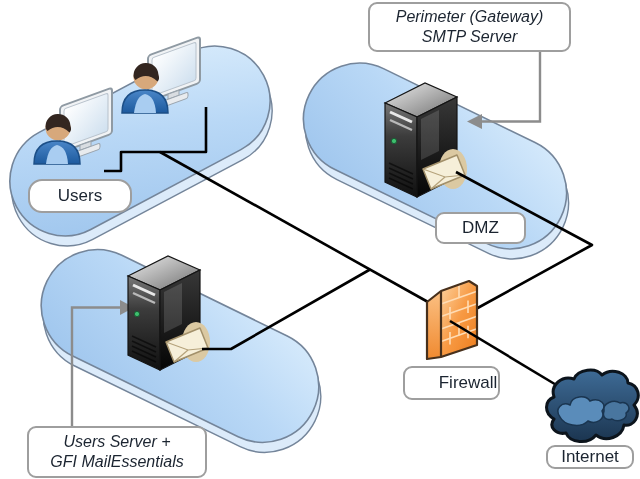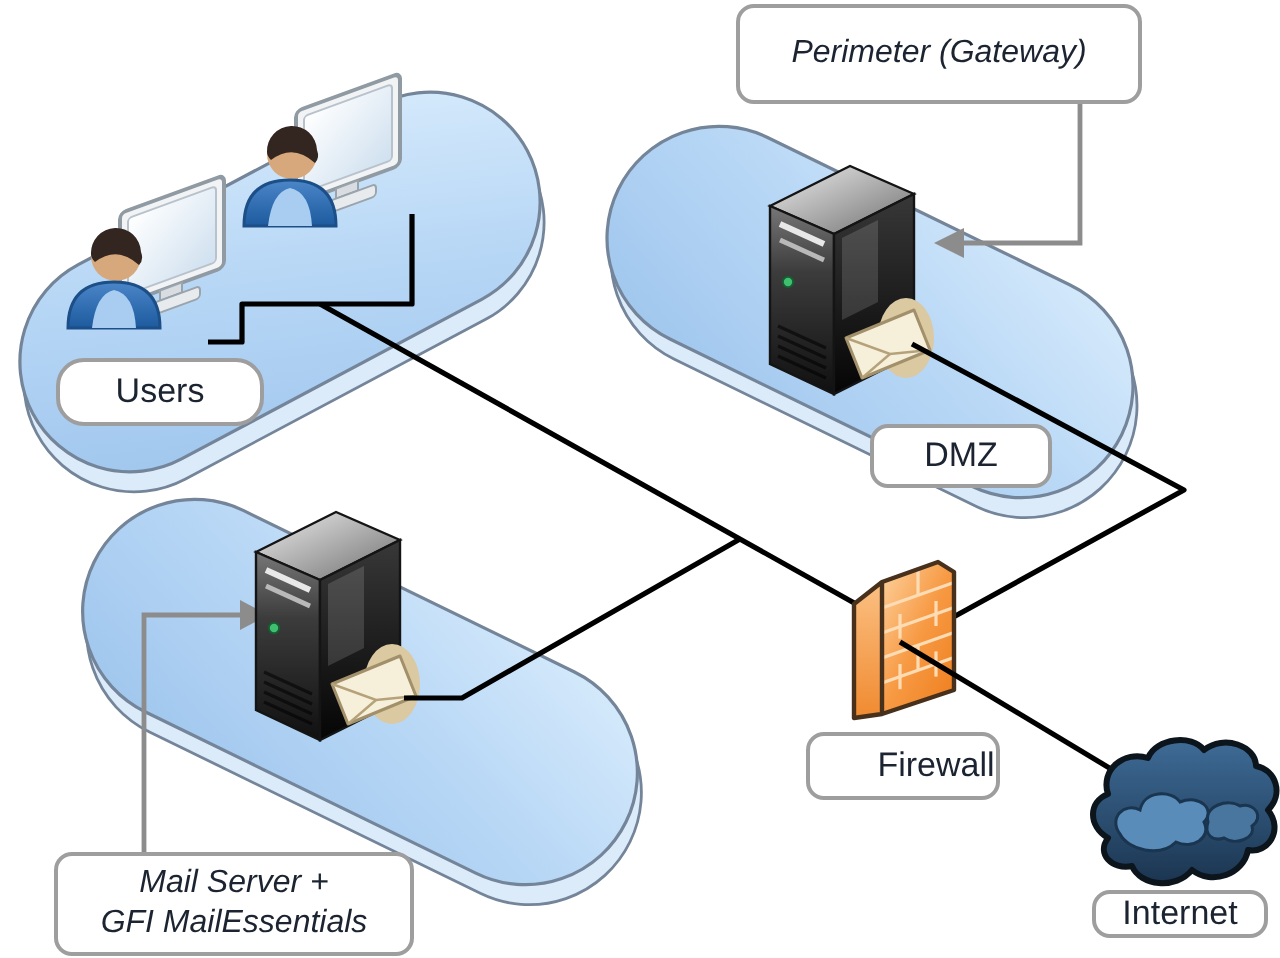--- a/index.html
+++ b/index.html
@@ -182,28 +182,29 @@
       <path class="cloud-inner2" d="M 64,44 C 62,36 74,32 80,36 C 88,34 92,42 86,46 C 88,52 78,56 72,52 C 66,54 62,50 64,44 Z"></path>
     </g>
   </svg>
 
   <div class="label-box fs1" style="left:28px;top:179px;width:104px;height:34px;border-radius:14px;">
     <span>Users</span>
   </div>
 
   <div class="label-box fs2" style="left:368px;top:2px;width:203px;height:50px;">
     <span>Perimeter (Gateway)</span>
+    <span>SMTP Server</span>
   </div>
 
   <div class="label-box fs1" style="left:435px;top:212px;width:91px;height:32px;">
     <span>DMZ</span>
   </div>
 
   <div class="label-box fs2" style="left:27px;top:426px;width:180px;height:52px;">
-    <span>Mail Server +</span>
+    <span>Users Server +</span>
     <span>GFI MailEssentials</span>
   </div>
 
   <div class="label-box fs1" style="left:403px;top:366px;width:97px;height:34px;padding-left:33px;">
     <span>Firewall</span>
   </div>
 
   <div class="label-box fs1" style="left:546px;top:445px;width:88px;height:24px;">
     <span>Internet</span>
   </div>

